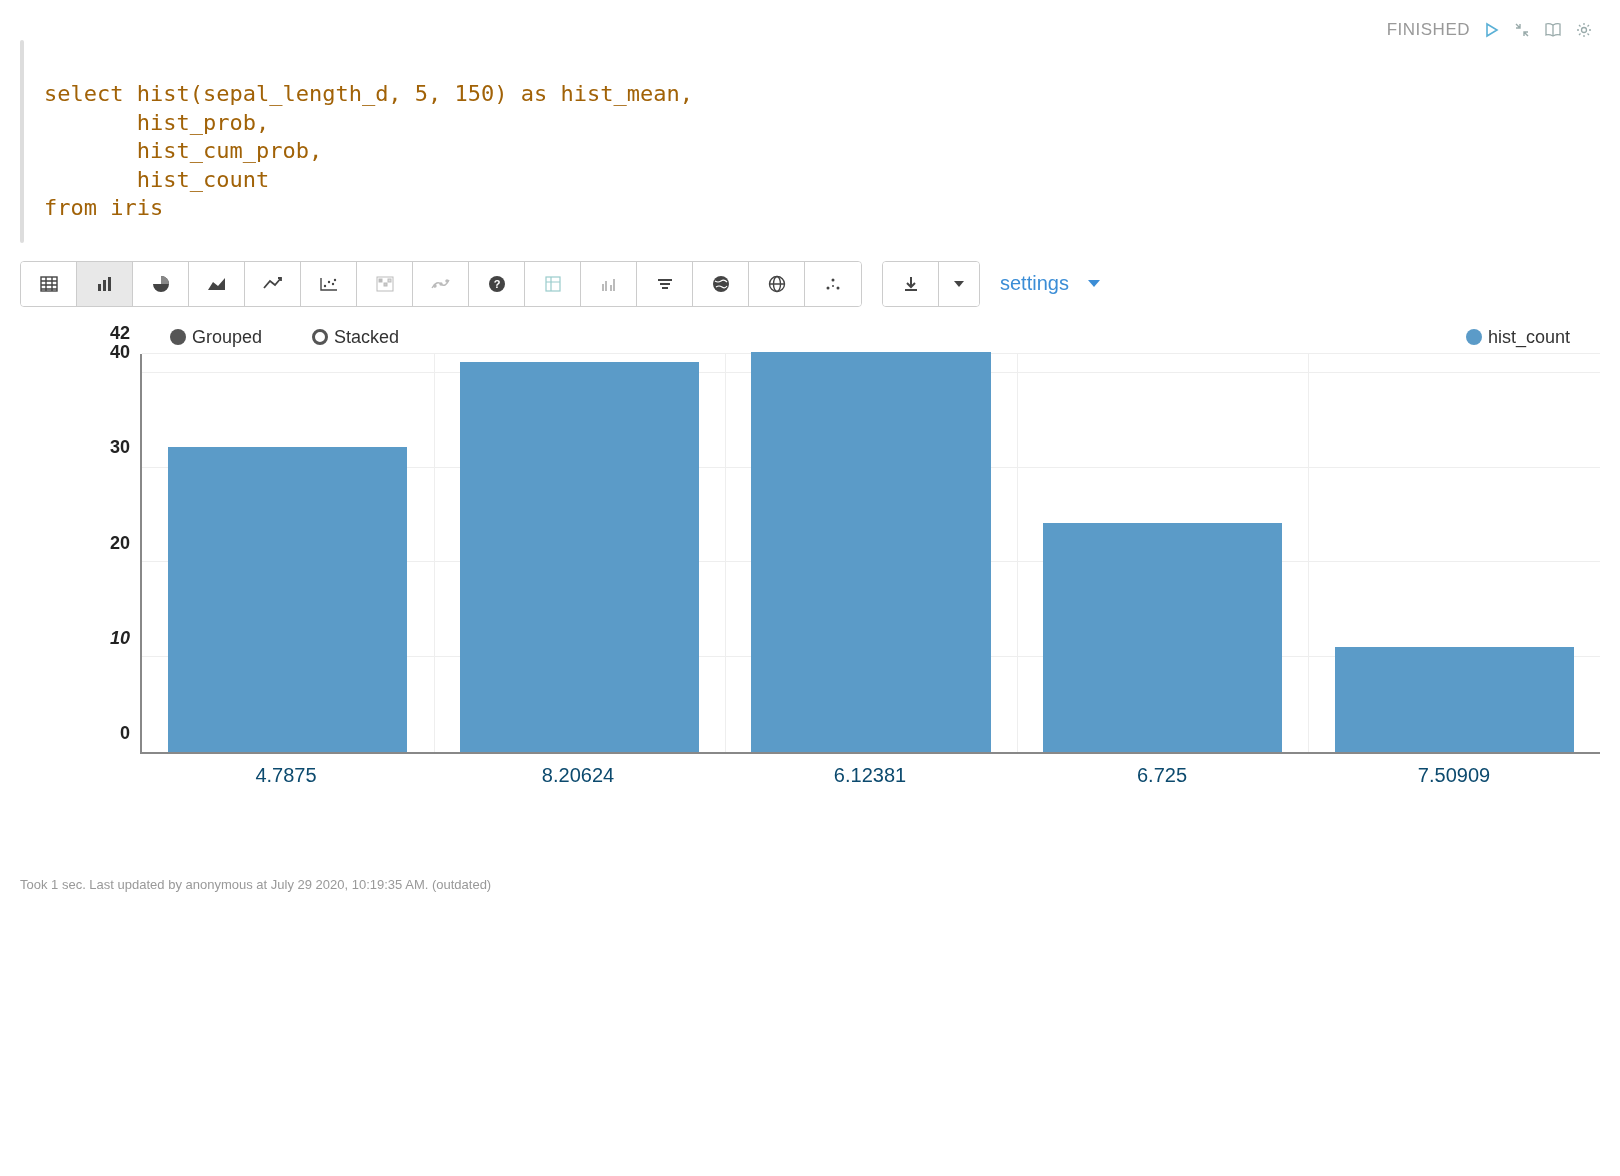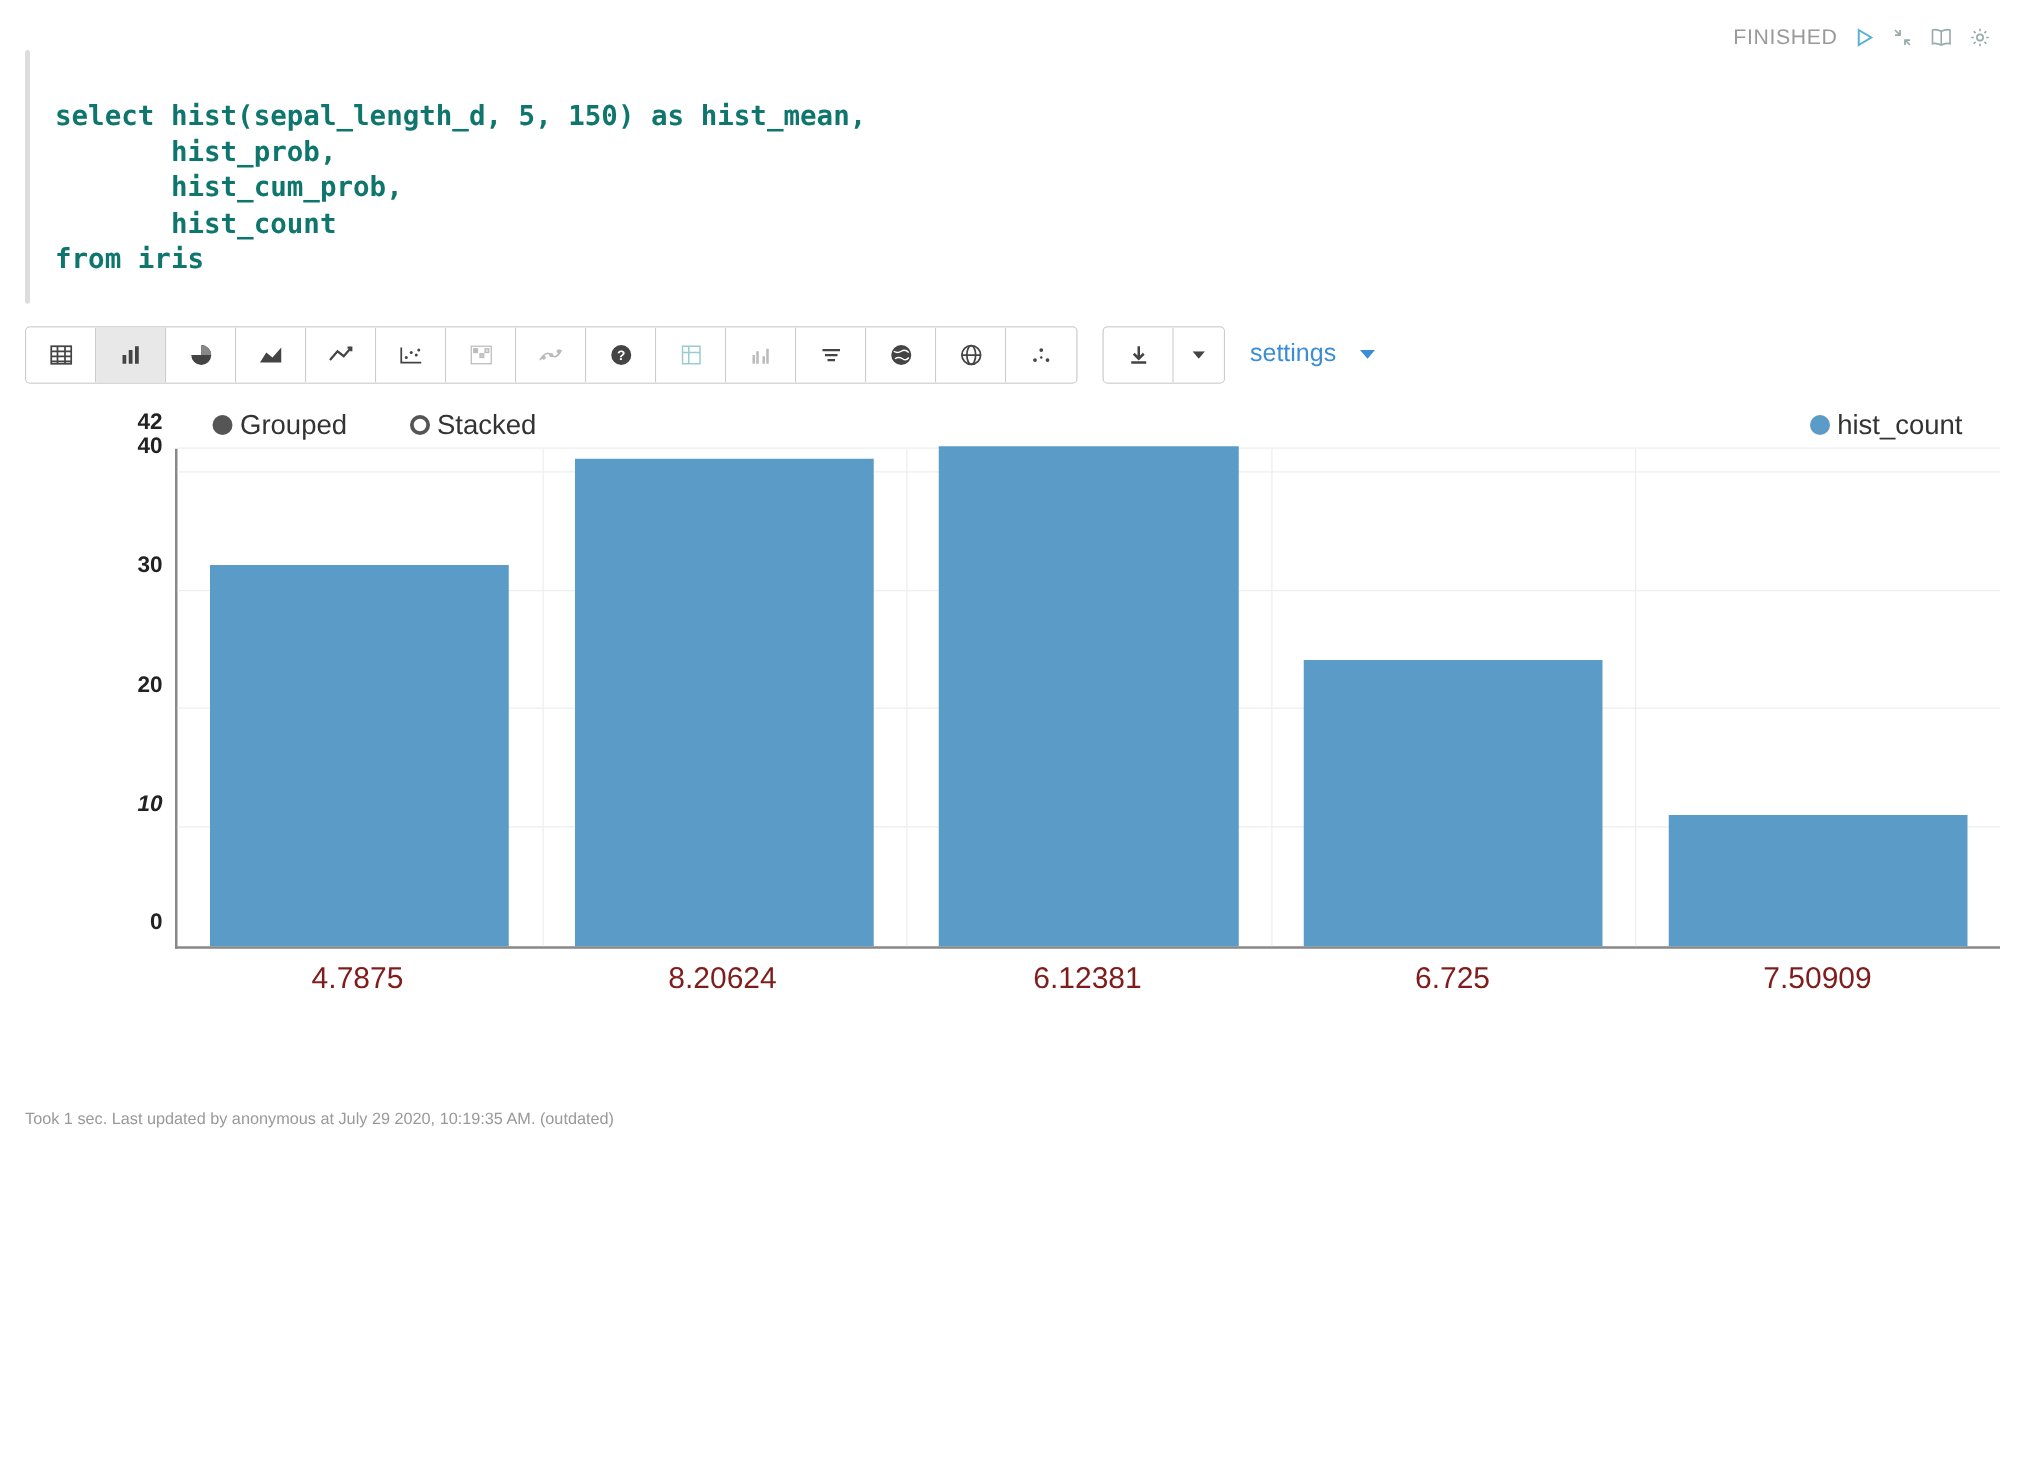--- a/index.html
+++ b/index.html
@@ -32,23 +32,22 @@
     letter-spacing: 0.5px;
     padding-right: 8px;
   }
   .status-row .icon-btn { cursor: pointer; color: #9aa; }
   .icon-btn svg { display: block; }
   .code-area {
     font-family: ui-monospace, SFMono-Regular, Menlo, Consolas, monospace;
     font-size: 22px;
     line-height: 1.3;
     white-space: pre;
-    color: #0f766e;
+    color: #a16207;
     padding: 40px 0 20px 10px;
-    font-weight: bold;
   }
   .toolbar-row {
     margin-top: 18px;
     display: flex;
     align-items: center;
     gap: 20px;
   }
   .btn-group {
     display: inline-flex;
     border: 1px solid #ccc;
@@ -76,21 +75,21 @@
     display: inline-flex;
     align-items: center;
     gap: 19px;
   }
   .chart-wrap { margin-top: 20px; }
   .legend-row {
     display: flex;
     justify-content: space-between;
     align-items: center;
     padding: 0 0 6px 150px;
-    font-size: 22px;
+    font-size: 18px;
   }
   .legend-left { display: flex; gap: 50px; align-items: center; }
   .legend-item { display: inline-flex; align-items: center; gap: 6px; cursor: pointer; }
   .lg-dot { width: 16px; height: 16px; border-radius: 50%; }
   .lg-filled { background: #555; }
   .lg-hollow { border: 3px solid #555; background: #fff; }
   .lg-blue { background: #5b9bc8; }
   .chart-body { display: flex; }
   .y-axis {
     width: 120px;
@@ -119,22 +118,22 @@
     position: absolute; top: 0; bottom: 0; width: 1px; background: #eee;
   }
   .bar {
     position: absolute;
     bottom: 0;
     background: #5b9bc8;
   }
   .x-axis {
     display: flex;
     margin-left: 120px;
-    font-size: 24px;
-    color: #7f1d1d;
+    font-size: 20px;
+    color: #0c4a6e;
     padding-top: 10px;
   }
   .x-tick { flex: 1; text-align: center; }
   .footer-note {
     margin-top: 90px;
     color: #999;
     font-size: 13px;
   }
 </style>
 </head>

